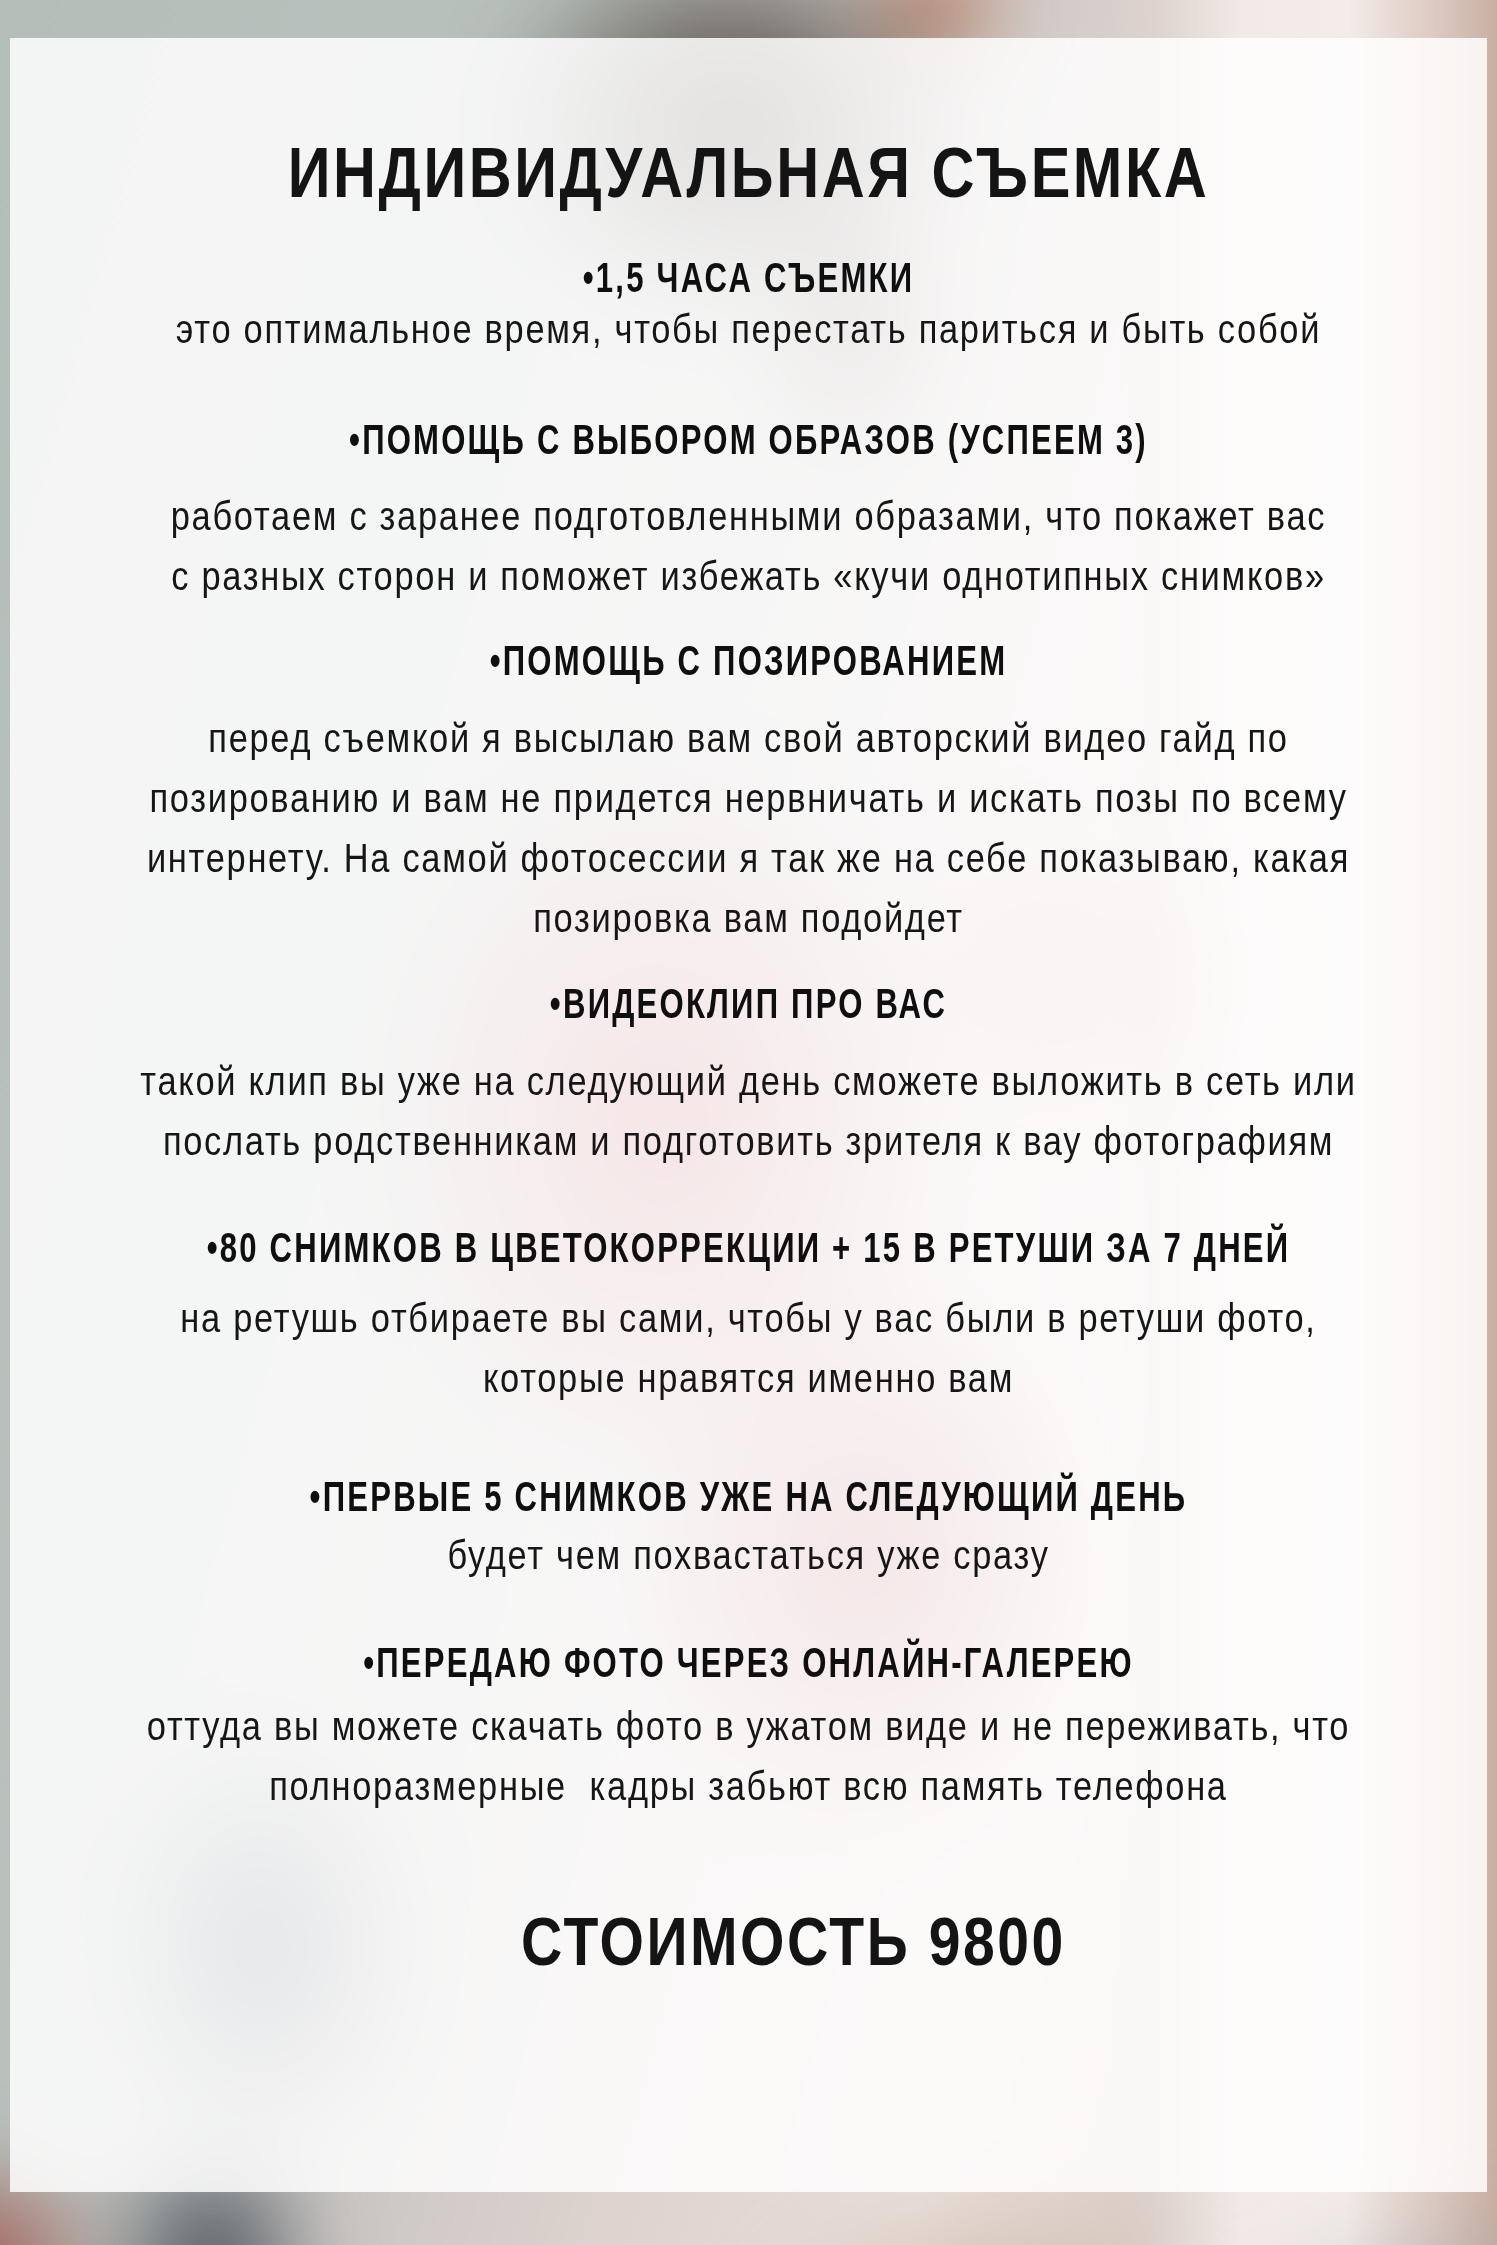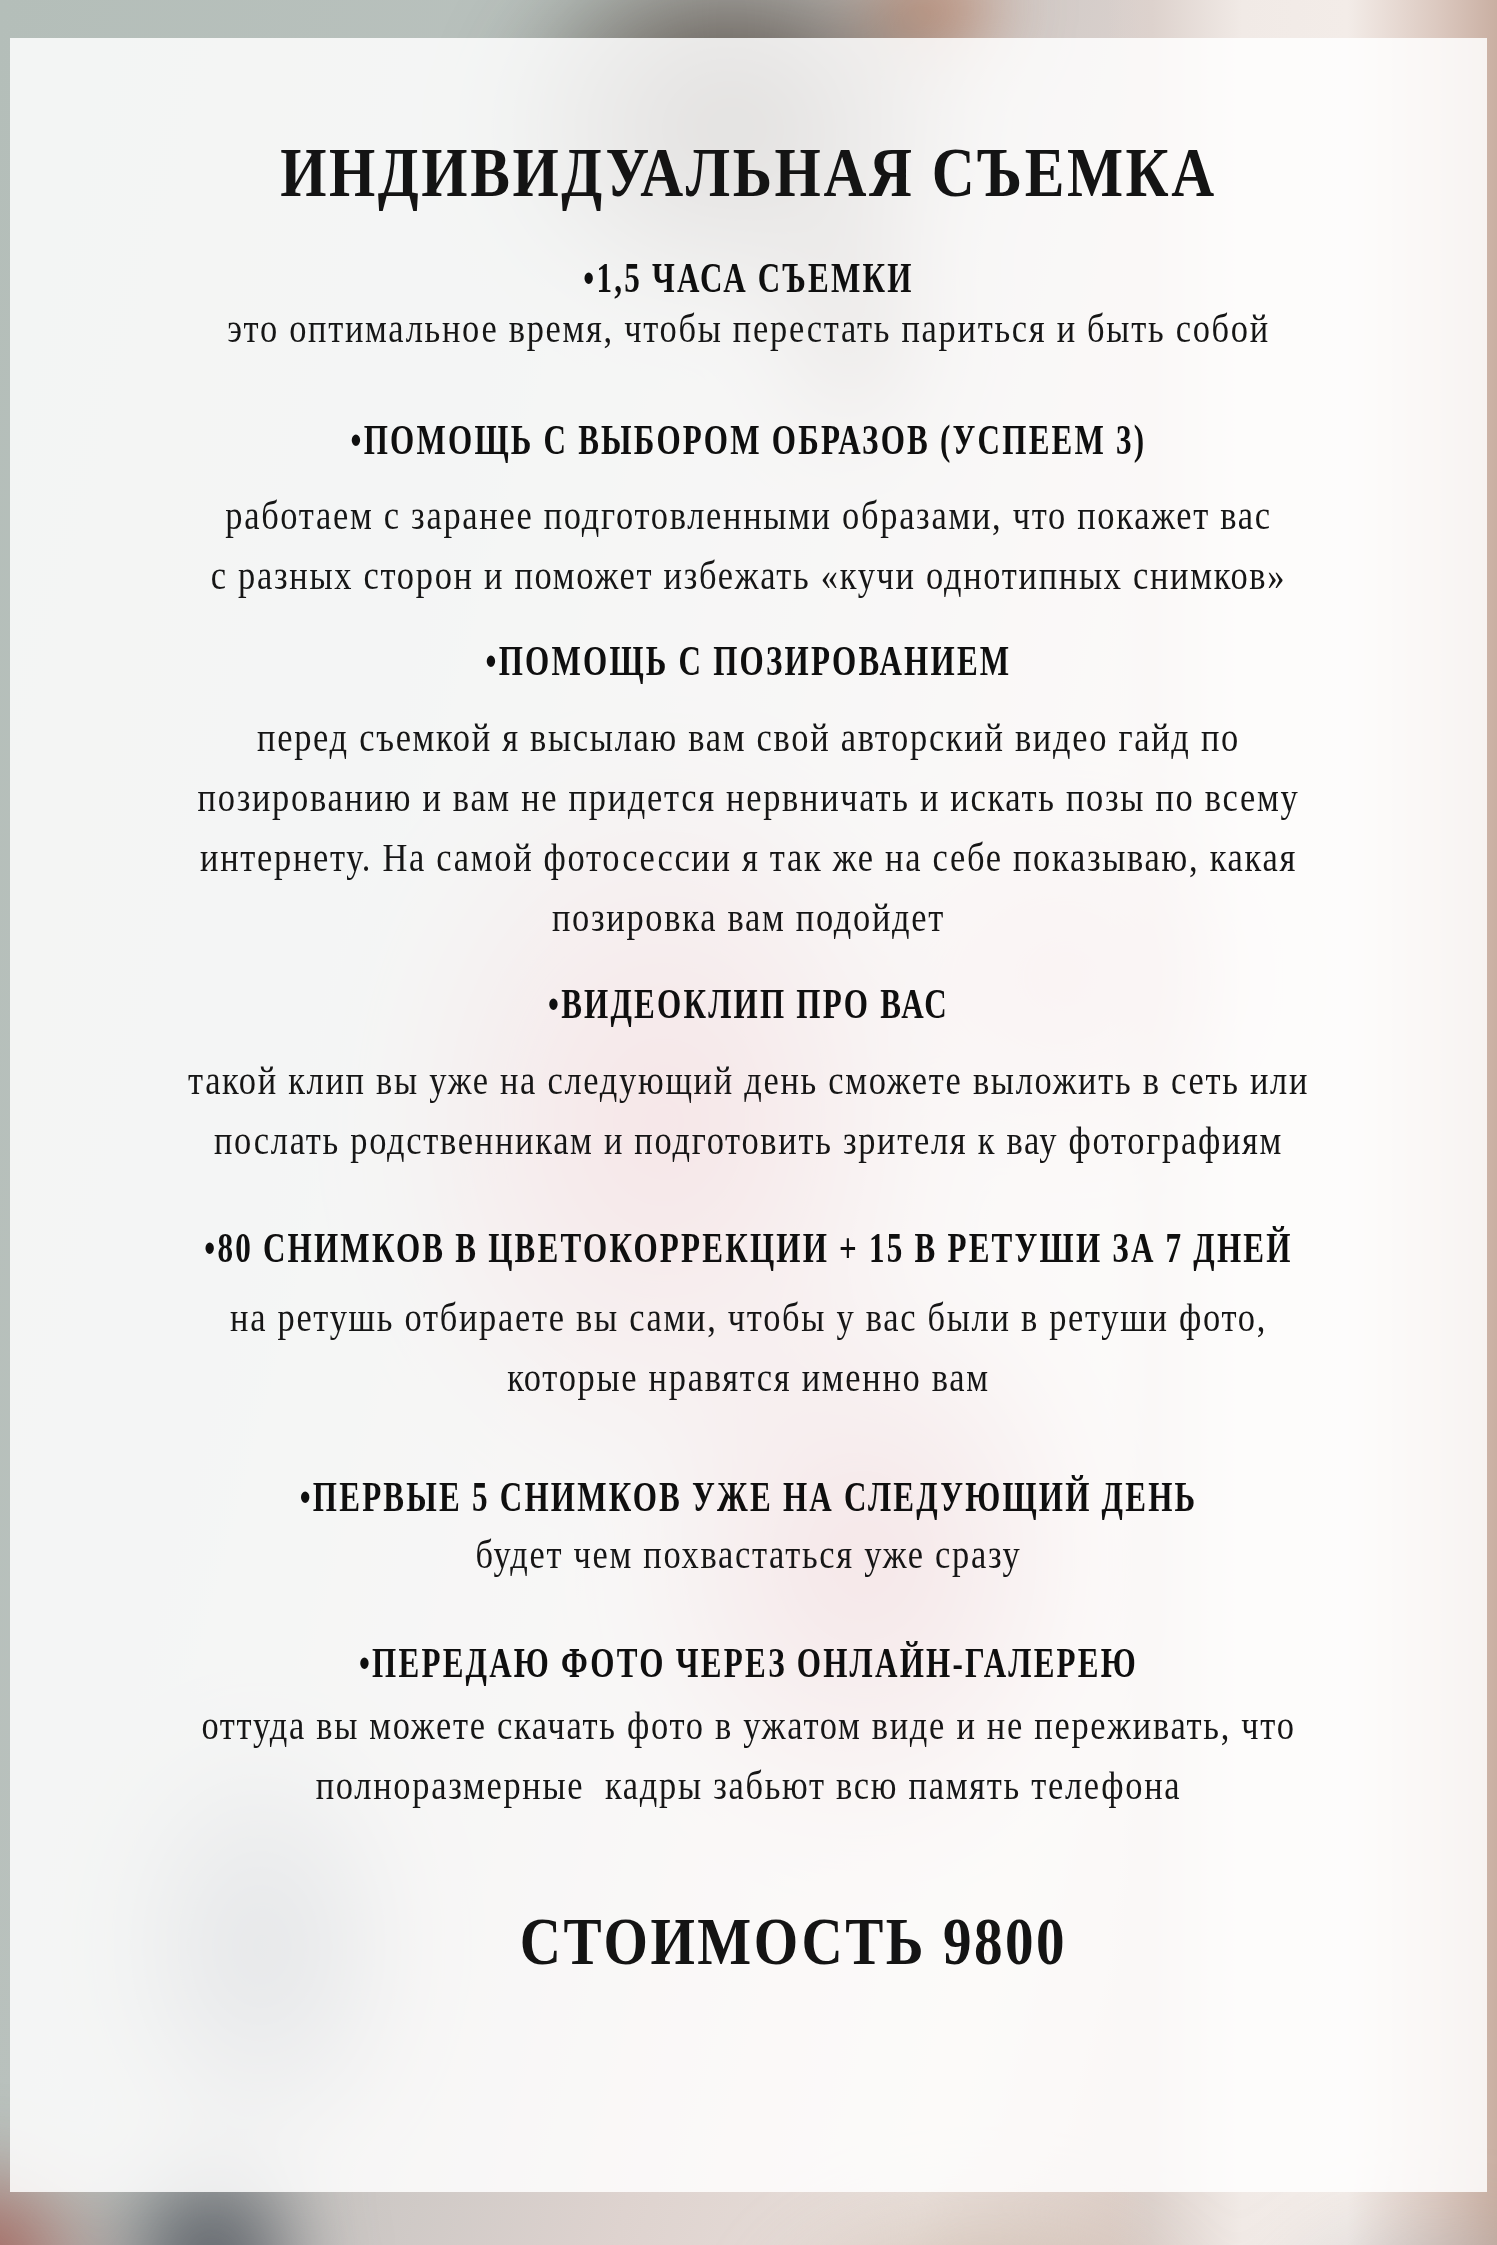--- a/index.html
+++ b/index.html
@@ -1,17 +1,17 @@
 <!DOCTYPE html>
 <html><head>
 <meta charset="utf-8">
 <style>
   html,body{margin:0;padding:0;background:#ffffff;}
   .stage{position:relative;width:1497px;height:2245px;overflow:hidden;
-         font-family:Liberation Serif, serif;color:#141414;}
+         font-family:Liberation Sans, sans-serif;color:#141414;}
   
   .bg-base{position:absolute;inset:0;
     background:linear-gradient(105deg,#b4beb9 0%,#b9c1bd 28%,#cdc8c5 46%,#ded3cf 58%,#e9dfda 72%,#d6c4bc 88%,#c6b0a5 100%);}
   .bg-pillar{position:absolute;inset:0;
     background:linear-gradient(90deg,rgba(0,0,0,0) 0%,rgba(0,0,0,0) 74%,#ddd2cd 77%,#f1eae6 83%,#f3ece8 90%,#dcc9c0 96%,#c9afa2 100%);}
   .bg-blobs{position:absolute;inset:-90px;filter:blur(38px);
     background:
       radial-gradient(360px 300px at 49% 9%,rgba(48,34,26,0.88) 0%,rgba(48,34,26,0) 70%),
       radial-gradient(120px 90px at 61% 4%,rgba(172,82,40,0.85) 0%,rgba(172,82,40,0) 70%),
       radial-gradient(150px 220px at 56% 17%,rgba(70,48,38,0.55) 0%,rgba(70,48,38,0) 70%),

